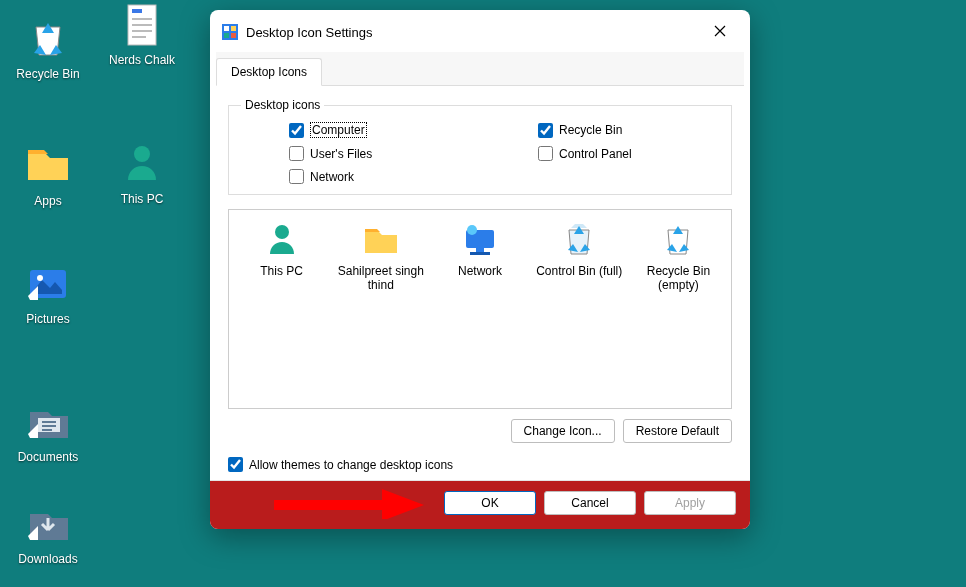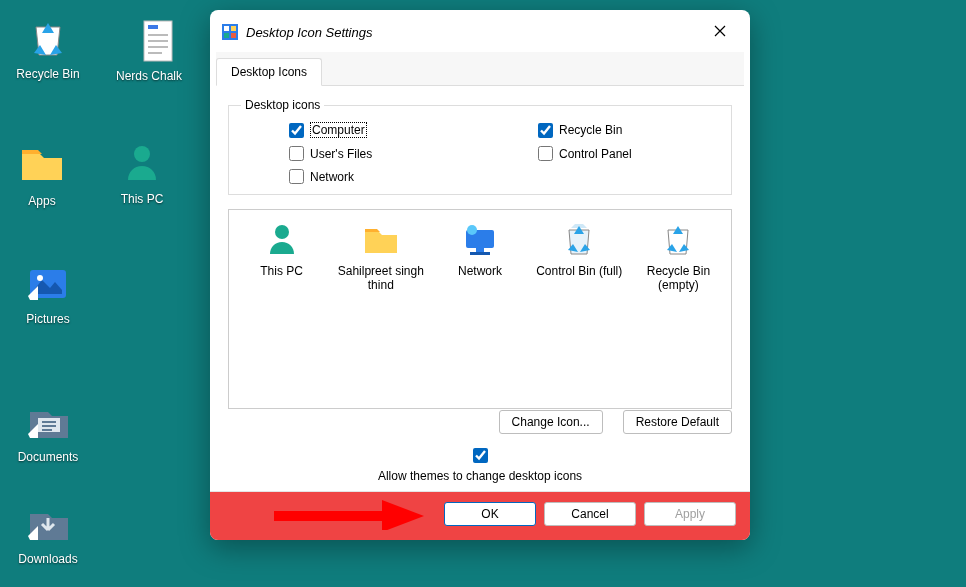--- a/index.html
+++ b/index.html
@@ -32,21 +32,20 @@
   width: 540px;
   background: #fff;
   border-radius: 8px;
   box-shadow: 0 8px 30px rgba(0,0,0,.35);
   display: flex;
   flex-direction: column;
 }
 .titlebar {
   display: flex; align-items: center;
   padding: 8px 12px 6px 12px;
-  font-style: italic;
 }
 .titlebar .sysicon { width: 16px; height: 16px; margin-right: 8px; }
 .titlebar .title { font-size: 13px; flex: 1; }
 .titlebar .close {
   width: 36px; height: 28px;
   display: flex; align-items: center; justify-content: center;
   cursor: pointer; font-size: 13px;
 }
 .tabstrip {
   display: flex;
@@ -93,37 +92,37 @@
   align-items: flex-start;
 }
 .preview .pitem {
   width: 90px;
   display: flex; flex-direction: column; align-items: center;
   text-align: center; gap: 4px; font-size: 12px;
   cursor: pointer;
 }
 .preview .pitem .pic { width: 40px; height: 40px; display:flex; align-items:center; justify-content:center; }
 .btnrow {
-  display: flex; gap: 20px; justify-content: flex-end;
-  margin-top: 1px;
+  display: flex; gap: 8px; justify-content: flex-end;
+  margin-top: 10px;
 }
 button.win {
   background: #fff;
   border: 1px solid #bdbdbd;
   border-radius: 3px;
   padding: 4px 12px;
   font-size: 12px;
   cursor: pointer;
   min-width: 100px;
 }
 button.win.primary { border: 1px solid #0067c0; }
 button.win.disabled { color: #a0a0a0; cursor: default; }
-.themerow { display:flex; align-items:center; gap:6px; margin-top:14px;flex-direction:column; }
+.themerow { display:flex; align-items:center; gap:6px; margin-top:14px; }
 .footer {
-  background: #ef4444;
+  background: #b91c1c;
   padding: 10px 14px 14px 14px;
   display: flex; justify-content: flex-end; gap: 8px;
   border-top: 1px solid #e4e4e4;
   border-radius: 0 0 8px 8px;
   position: relative;
 }
 .footer button.win { min-width: 92px; }
 .arrow {
   position: absolute;
   left: 64px; top: 8px;
@@ -137,21 +136,21 @@
   <span class="ic">
     <svg viewBox="0 0 48 48">
         <path d="M12 12h24l-3 28H15z" fill="#fff" stroke="#888"></path>
         <path d="M24 8l-6 10h12z" fill="#29a3e8"></path>
         <path d="M16 30l6 10-12-2z" fill="#29a3e8"></path>
         <path d="M32 30l-6 10 12-2z" fill="#29a3e8"></path>
       </svg>
   </span>
   <span class="lbl">Recycle Bin</span>
 </div>
-<div class="desktop-icon" style="left:2px; top:140px;gap:6px;">
+<div class="desktop-icon" style="left:8px; top:140px;gap:6px;">
   <span class="ic">
     <svg viewBox="0 0 48 48">
         <path d="M4 14h18l4 4h18v22H4z" fill="#ffd257"></path>
         <path d="M4 10h16l4 4H4z" fill="#ffb02e"></path>
       </svg>
   </span>
   <span class="lbl">Apps</span>
 </div>
 <div class="desktop-icon" style="left:8px; top:260px;">
   <span class="ic">
@@ -179,21 +178,21 @@
   <span class="ic">
     <svg viewBox="0 0 48 48">
         <path d="M6 14h18l4 4h16v22H6z" fill="#5f7a95"></path>
         <path d="M24 18v12m0 0l-6-6m6 6l6-6" stroke="#dfe7ee" stroke-width="3" fill="none"></path>
         <path d="M4 36l10-10v14H6z" fill="#fff"></path>
       </svg>
   </span>
   <span class="lbl">Downloads</span>
 </div>
 
-<div class="desktop-icon" style="left:102px; top:17px;align-items:flex-end;">
+<div class="desktop-icon" style="left:102px; top:1px;">
   <span class="ic">
     <svg viewBox="0 0 48 48">
         <rect x="10" y="4" width="28" height="40" fill="#fff" stroke="#bbb"></rect>
         <rect x="14" y="8" width="10" height="4" fill="#3b78e7"></rect>
         <path d="M14 18h20M14 24h20M14 30h20M14 36h14" stroke="#bbb" stroke-width="2"></path>
       </svg>
   </span>
   <span class="lbl">Nerds Chalk</span>
 </div>
 <div class="desktop-icon" style="left:102px; top:140px;">

